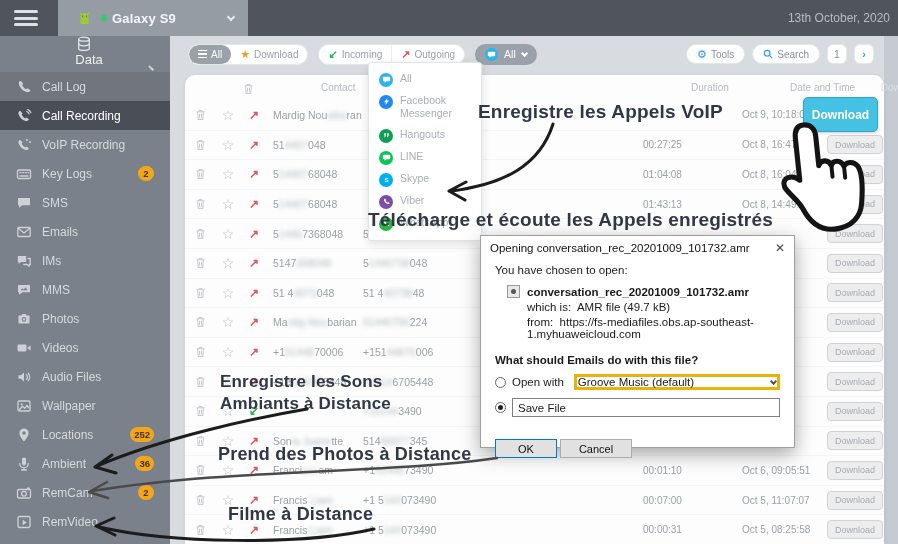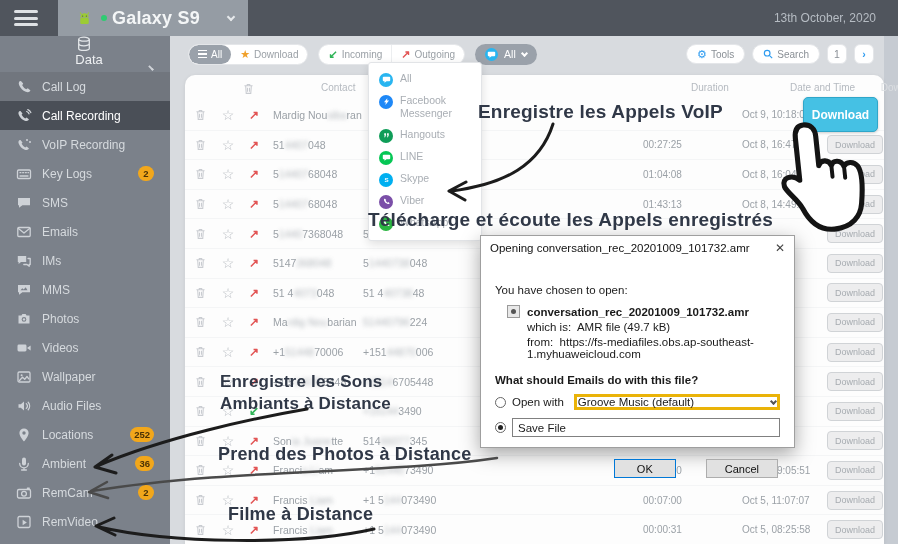--- a/index.html
+++ b/index.html
@@ -11,24 +11,24 @@
   html,body{width:898px;height:544px;overflow:hidden;background:#fff;}
   .app{position:relative;width:898px;height:544px;overflow:hidden;background:var(--mainbg);}
 
   
   .topbar{position:absolute;left:0;top:0;width:898px;height:36px;background:var(--topbar);z-index:10;display:flex;align-items:center;}
   .burger{width:24px;height:16px;margin-left:14px;display:flex;flex-direction:column;justify-content:space-between;cursor:pointer;}
   .burger i{display:block;height:3px;border-radius:2px;background:#dfe2e5;}
   .devtab{height:36px;margin-left:20px;width:190px;background:#959ca4;display:flex;align-items:center;padding:0 12px;position:relative;}
   .android{width:17px;height:17px;margin-left:6px;}
   .gdot{width:6px;height:6px;border-radius:50%;background:#2ecc71;margin-left:8px;}
-  .devname{color:#f4f6f7;font-size:18px;font-weight:bold;margin-left:5px;letter-spacing:.2px;}
+  .devname{color:#f4f6f7;font-size:13px;font-weight:bold;margin-left:5px;letter-spacing:.2px;}
   .chev{display:inline-block;width:6px;height:6px;border-right:2px solid #e6e9ec;border-bottom:2px solid #e6e9ec;transform:rotate(45deg);}
   .devtab .chev{position:absolute;right:14px;top:14px;}
-  .topdate{margin-left:auto;margin-right:22px;color:#b6bcc3;font-size:12px;}
+  .topdate{margin-left:auto;margin-right:8px;color:#b6bcc3;font-size:12px;}
 
   
   .sidebar{position:absolute;left:0;top:36px;width:170px;height:508px;background:var(--sidebar);z-index:5;}
   .sb-head{height:32px;display:flex;align-items:center;padding:0 16px 0 14px;flex-direction:column;}
   .sb-head .ic{width:18px;height:16px;color:#e3e6e9;}
   .sb-head .lbl{color:#eef0f2;font-size:13px;margin-left:10px;}
   .sb-head .chev{margin-left:auto;border-color:#cfd3d8;}
   .sb-items{padding-top:4px;}
   .sb-item{height:29px;display:flex;align-items:center;cursor:pointer;}
   .sb-item .ic{width:18px;height:16px;margin-left:15px;color:#ced2d7;flex:0 0 18px;}
@@ -93,34 +93,34 @@
   .dp-item .cir{flex:0 0 14px;width:14px;height:14px;border-radius:50%;display:flex;align-items:center;justify-content:center;margin-top:1px;}
   .dp-item .cir svg{width:9px;height:9px;}
   .dp-item .lbl{font-size:10.5px;color:#a9aeb4;line-height:1.3;}
 
   
   .dialog{position:absolute;left:480px;top:235px;width:315px;height:213px;background:#fff;border:1px solid #9f9f9f;box-shadow:0 6px 18px rgba(0,0,0,.35);z-index:25;font-size:11.5px;color:#1a1a1a;}
   .dlg-title{height:24px;display:flex;align-items:center;padding:0 9px;}
   .dlg-title .t{font-size:11.5px;color:#111;}
   .dlg-close{margin-left:auto;font-size:12px;color:#444;cursor:pointer;line-height:1;}
   .dlg-body{padding:4px 14px 0 14px;}
-  .dlg-intro{margin-top:20px;}
+  .dlg-intro{margin-top:0;}
   .dlg-file{display:flex;align-items:center;gap:7px;margin:9px 0 2px 12px;}
   .dlg-file .fname{font-weight:bold;}
   .ficon{width:13px;height:13px;background:#e8e8e8;border:1px solid #9a9a9a;display:flex;align-items:center;justify-content:center;}
   .ficon i{width:5px;height:5px;border-radius:50%;background:#555;}
   .dlg-line{margin:3px 0 0 32px;}
   .dlg-q{font-weight:bold;margin-top:14px;}
   .dlg-radio-row{display:flex;align-items:center;gap:6px;margin-top:8px;}
   .radio{width:11px;height:11px;border-radius:50%;border:1px solid #666;background:#fff;display:inline-flex;align-items:center;justify-content:center;flex:0 0 11px;cursor:pointer;}
   .radio.sel::after{content:"";width:5px;height:5px;border-radius:50%;background:#222;}
   .selectbox{flex:1;height:16px;border:3px solid #eab308;display:flex;align-items:center;padding:0 1px;cursor:pointer;margin-left:4px;}
   .selectbox .chev{border-color:#555;width:5px;height:5px;margin-left:auto;margin-top:-2px;}
   .savebox{flex:1;height:19px;border:1px solid #808080;display:flex;align-items:center;padding:0 5px;}
-  .dlg-btns{display:flex;justify-content:flex-end;gap:30px;margin-top:22px;padding-right:2px;}
+  .dlg-btns{display:flex;gap:3px;margin-top:22px;padding-right:2px;}
   .wbtn{height:19px;font-size:11px;background:#e1e1e1;border:1px solid #adadad;padding:0 18px;cursor:pointer;color:#111;}
   .wbtn.ok{border:1.5px solid #0078d7;padding:0 22px;}
 
   
   .annot{position:absolute;color:var(--annot);font-weight:800;letter-spacing:.2px;z-index:40;white-space:nowrap;}
   .arrows{position:absolute;left:0;top:0;width:898px;height:544px;z-index:45;pointer-events:none;}
   .hand{position:absolute;left:772px;top:118px;width:115px;height:125px;z-index:46;pointer-events:none;transform:rotate(-6deg);}
 </style>
 </head>
 <body>
@@ -248,35 +248,35 @@
             <svg viewBox="0 0 16 16" fill="none" stroke="currentColor" stroke-width="1.3" stroke-linecap="round" stroke-linejoin="round">
               <rect x="1.5" y="4.5" width="9" height="7" rx="1.4" fill="currentColor" stroke="none"></rect>
               <path d="M11 8l3.6-2.6v5.2z" fill="currentColor" stroke="none"></path>
             </svg>
           </span>
     <span class="lbl">Videos</span>
   </div>
         <div class="sb-item">
     <span class="ic">
             <svg viewBox="0 0 16 16" fill="none" stroke="currentColor" stroke-width="1.3" stroke-linecap="round" stroke-linejoin="round">
+              <path d="M2.5 6.2v3.6h2.3L8 12.6V3.4L4.8 6.2z" fill="currentColor" stroke="none"></path>
+              <path d="M10.3 5.6a3.4 3.4 0 0 1 0 4.8M12.2 4.2a5.8 5.8 0 0 1 0 7.6"></path>
+            </svg>
+          </span>
+    <span class="lbl">Audio Files</span>
+  </div>
+        <div class="sb-item">
+    <span class="ic">
+            <svg viewBox="0 0 16 16" fill="none" stroke="currentColor" stroke-width="1.3" stroke-linecap="round" stroke-linejoin="round">
               <rect x="2" y="3" width="12" height="10" rx="1.2"></rect>
               <circle cx="5.6" cy="6.2" r="1" fill="currentColor" stroke="none"></circle>
               <path d="M3.5 11.5l3-3.4 2.2 2.2 2.3-2.8 1.8 2.4"></path>
             </svg>
           </span>
     <span class="lbl">Wallpaper</span>
-  </div>
-        <div class="sb-item">
-    <span class="ic">
-            <svg viewBox="0 0 16 16" fill="none" stroke="currentColor" stroke-width="1.3" stroke-linecap="round" stroke-linejoin="round">
-              <path d="M2.5 6.2v3.6h2.3L8 12.6V3.4L4.8 6.2z" fill="currentColor" stroke="none"></path>
-              <path d="M10.3 5.6a3.4 3.4 0 0 1 0 4.8M12.2 4.2a5.8 5.8 0 0 1 0 7.6"></path>
-            </svg>
-          </span>
-    <span class="lbl">Audio Files</span>
   </div>
         <div class="sb-item">
     <span class="ic">
             <svg viewBox="0 0 16 16" fill="none" stroke="currentColor" stroke-width="1.3" stroke-linecap="round" stroke-linejoin="round">
               <path d="M8 1.5a4.6 4.6 0 0 1 4.6 4.6C12.6 9.4 8 14.6 8 14.6S3.4 9.4 3.4 6.1A4.6 4.6 0 0 1 8 1.5z" fill="currentColor" stroke="none"></path>
               <circle cx="8" cy="6" r="1.7" fill="#7b818a" stroke="none"></circle>
             </svg>
           </span>
     <span class="lbl">Locations</span>
   <span class="badge">252</span>

